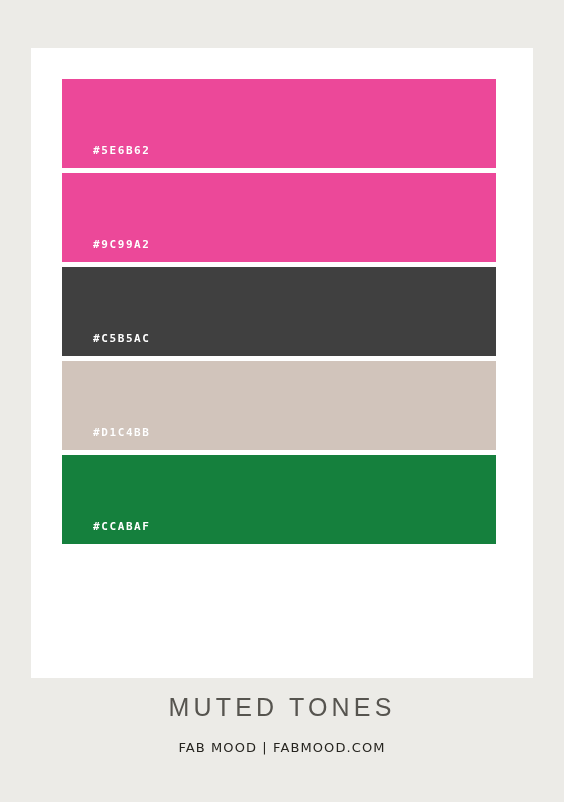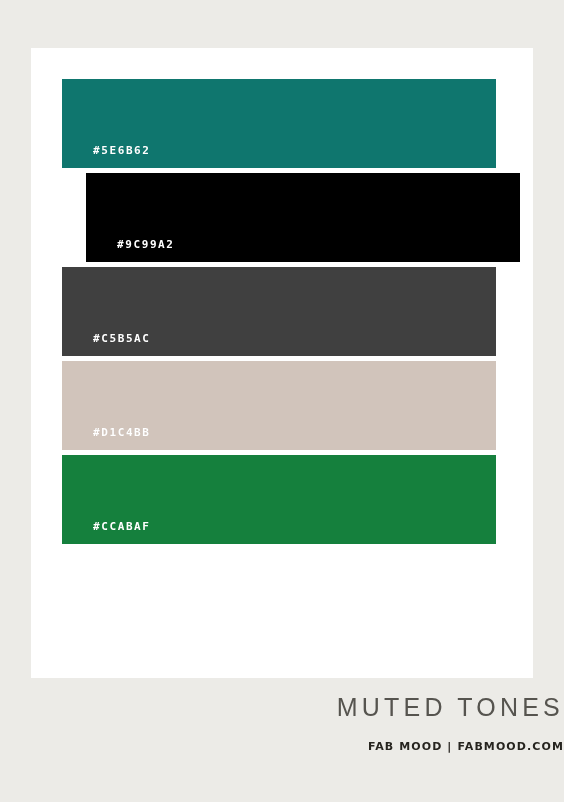--- a/index.html
+++ b/index.html
@@ -61,61 +61,61 @@
     white-space: nowrap;
     text-shadow: 0 0 1px rgba(0,0,0,0.06);
   }
 
   
   .footer {
     position: absolute;
     left: 0;
     top: 695px;
     width: 564px;
-    text-align: right;
+    text-align: center;
   }
 
   .poster-title {
     font-family: "Liberation Sans", sans-serif;
     font-size: 25px;
     font-weight: 300;
     color: #56544f;
     letter-spacing: 4.2px;
     line-height: 1;
     margin: 0;
     padding: 0;
     white-space: nowrap;
   }
 
   .poster-byline {
     margin: 0;
     padding: 0;
     margin-top: 20px;
     font-family: "DejaVu Sans", "Liberation Sans", sans-serif;
-    font-size: 11px;
-    font-weight: bold;
+    font-size: 13px;
+    font-weight: normal;
     color: #26241f;
     letter-spacing: 1.1px;
     white-space: nowrap;
   }
 </style>
 </head>
 <body>
 
 <div class="poster" style="background: rgb(236, 235, 231);">
 
   <div class="card" style="background: rgb(255, 255, 255);">
     <div class="swatch-stack">
 
-      <div class="swatch" style="background-color: #0f766e;">
+      <div class="swatch" style="background-color: #ec4899;">
         <span class="swatch-label" style="color: rgb(255, 255, 255);">#5E6B62</span>
       </div>
 
 
-      <div class="swatch" style="background-color: #000000; margin-left: 24px;">
+      <div class="swatch" style="background-color: #ec4899;">
         <span class="swatch-label" style="color: rgb(255, 255, 255);">#9C99A2</span>
       </div>
 
       <div class="swatch" style="background-color: #404040;">
         <span class="swatch-label" style="color: rgb(255, 255, 255);">#C5B5AC</span>
       </div>
 
       <div class="swatch" style="background-color: rgb(209, 196, 187);">
         <span class="swatch-label" style="color: rgb(255, 255, 255);">#D1C4BB</span>
       </div>

